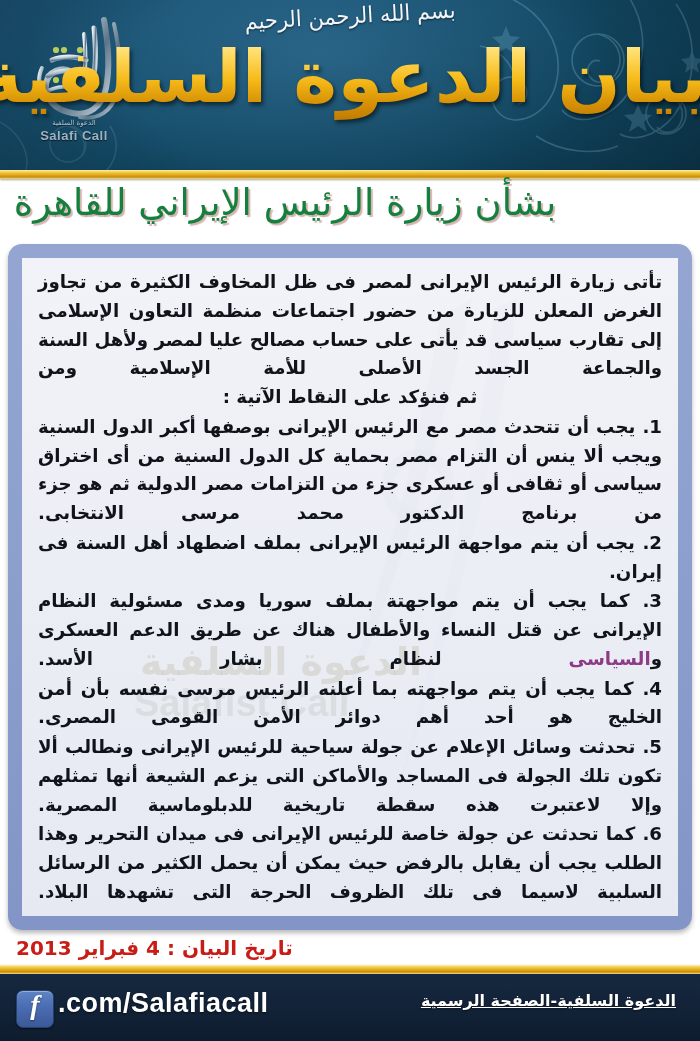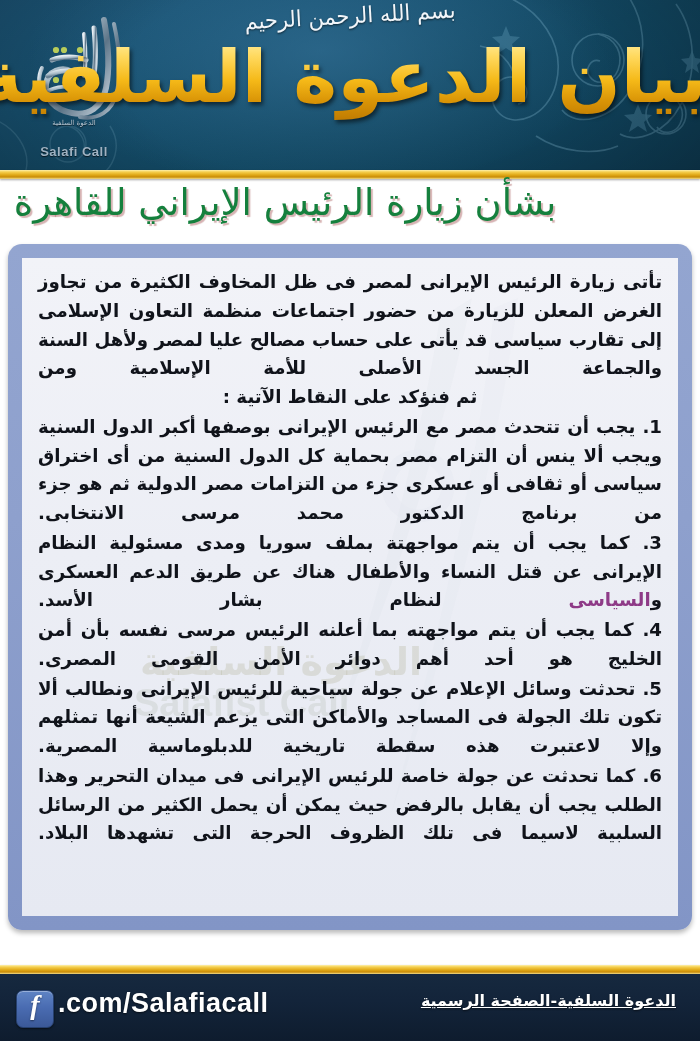--- a/index.html
+++ b/index.html
@@ -58,21 +58,21 @@
   .logo-sub{
     position:absolute;left:2px;top:106px;width:100px;text-align:center;
     direction:rtl;line-height:1;
   }
   .logo-sub-ar{
     display:block;font-size:7px;color:#b7c6d2;letter-spacing:.3px;
     text-shadow:0 1px 1px rgba(0,0,0,.6);
   }
   .logo-sub-en{
     display:block;font-size:13px;font-weight:700;letter-spacing:.5px;
-    color:#9fb2c2;margin-top:18px;
+    color:#9fb2c2;margin-top:2px;
     text-shadow:0 1px 1px rgba(0,0,0,.65);
     font-family:"Liberation Sans",sans-serif;
   }
 
   
   .gold-rule{
     position:absolute;left:0;width:700px;height:9px;
     background:linear-gradient(180deg,#fdf0ae 0%,#f5cf4e 22%,#e0a817 55%,#c98c07 78%,#f3dd8a 100%);
     box-shadow:0 1px 2px rgba(0,0,0,.35);
   }
@@ -266,40 +266,47 @@
           <span>تأتى زيارة الرئيس الإيرانى لمصر فى ظل المخاوف الكثيرة من تجاوز الغرض المعلن للزيارة من حضور اجتماعات منظمة التعاون الإسلامى إلى تقارب سياسى قد يأتى على حساب مصالح عليا لمصر ولأهل السنة والجماعة الجسد الأصلى للأمة الإسلامية ومن</span>
           <span class="tail">ثم فنؤكد على النقاط الآتية :</span>
         </p>
 
         <ol class="points">
           <li>
             <span class="num">1.</span>
             <span>يجب أن تتحدث مصر مع الرئيس الإيرانى بوصفها أكبر الدول السنية ويجب ألا ينس أن التزام مصر بحماية كل الدول السنية من أى اختراق سياسى أو ثقافى أو عسكرى جزء من التزامات مصر الدولية ثم هو جزء من برنامج الدكتور محمد مرسى الانتخابى.</span>
           </li>
           <li>
+            <span class="num">2.</span>
+            <span>يجب أن يتم مواجهة الرئيس الإيرانى بملف اضطهاد أهل السنة فى إيران.</span>
+          </li>
+          <li>
             <span class="num">3.</span>
             <span>كما يجب أن يتم مواجهتة بملف سوريا ومدى مسئولية النظام الإيرانى عن قتل النساء والأطفال هناك عن طريق الدعم العسكرى و</span><span class="hl">السياسى</span><span> لنظام بشار الأسد.</span>
           </li>
           <li>
             <span class="num">4.</span>
             <span>كما يجب أن يتم مواجهته بما أعلنه الرئيس مرسى نفسه بأن أمن الخليج هو أحد أهم دوائر الأمن القومى المصرى.</span>
           </li>
           <li>
             <span class="num">5.</span>
             <span>تحدثت وسائل الإعلام عن جولة سياحية للرئيس الإيرانى ونطالب ألا تكون تلك الجولة فى المساجد والأماكن التى يزعم الشيعة أنها تمثلهم وإلا لاعتبرت هذه سقطة تاريخية للدبلوماسية المصرية.</span>
           </li>
           <li>
             <span class="num">6.</span>
             <span>كما تحدثت عن جولة خاصة للرئيس الإيرانى فى ميدان التحرير وهذا الطلب يجب أن يقابل بالرفض حيث يمكن أن يحمل الكثير من الرسائل السلبية لاسيما فى تلك الظروف الحرجة التى تشهدها البلاد.</span>
           </li>
         </ol>
       </div>
     </div>
   </div>
 
+  <div class="date-line">
+    <span class="inner">تاريخ البيان : 4 فبراير 2013</span>
+  </div>
 
   <div class="gold-rule" id="gold-bottom"></div>
 
   <div class="footer">
     <div class="fb-icon">
       <span>f</span>
     </div>
     <div class="fb-url">.com/Salafiacall</div>
     <div class="fb-ar">الدعوة السلفية-الصفحة الرسمية</div>
   </div>

